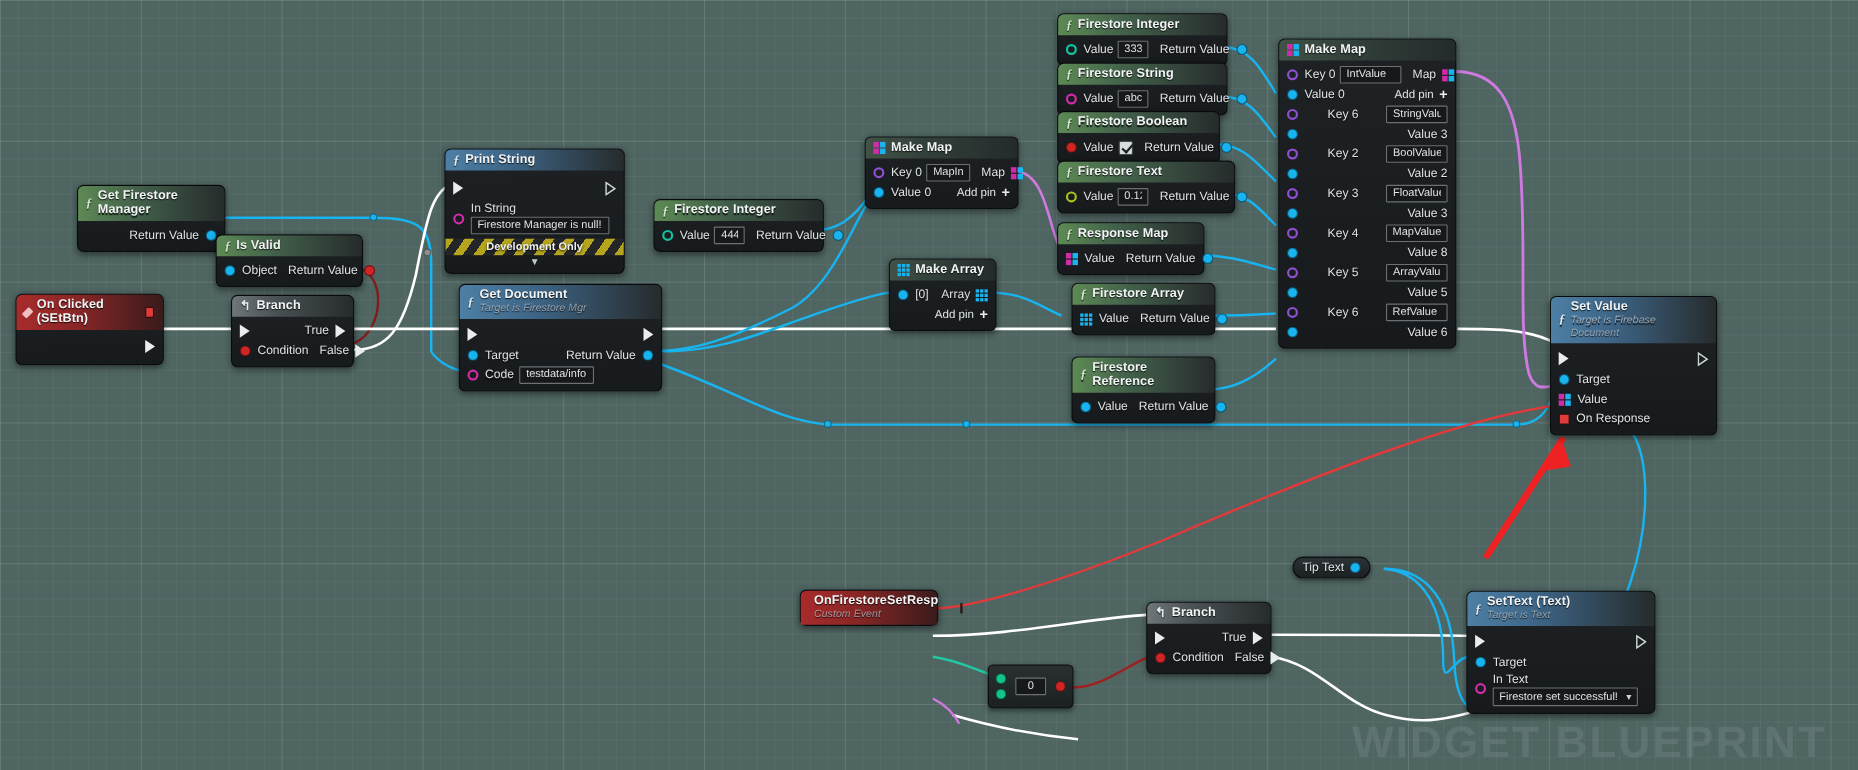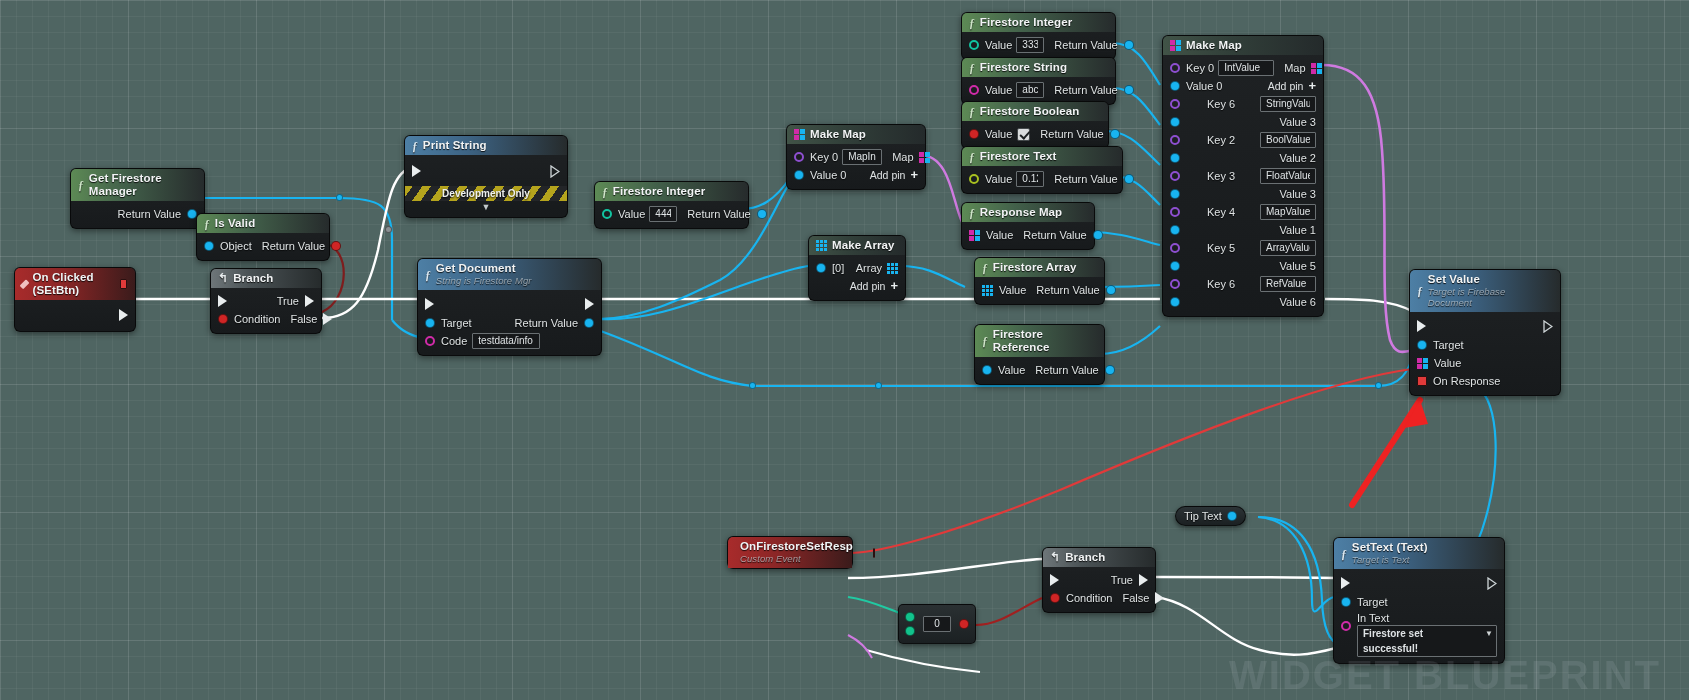--- a/index.html
+++ b/index.html
@@ -185,21 +185,20 @@
   }
 
   .combo {
     display: flex; align-items: flex-start;
     background: #16181a;
     border: 1px solid #6a7073;
     font-size: 10px; color: #dfe3e5;
     padding: 0 3px 0 5px;
     min-height: 15px; line-height: 15px;
     border-radius: 1px;
-    font-weight: bold;
   }
   .combo .caret { margin-left: 6px; font-size: 8px; color: #cfd4d6; }
 
   .watermark {
     position: absolute;
     right: 28px; bottom: 2px;
     font-size: 40px;
     font-weight: bold;
     letter-spacing: 2px;
     color: rgba(235,240,242,0.10);
@@ -316,21 +315,21 @@
       <div class="row split">
         <span class="pin solid c-blue pin-l"></span>
         <span class="lbl">Object</span>
         <span class="spacer"></span>
         <span class="lbl">Return Value</span>
         <span class="pin solid c-red pin-r"></span>
       </div>
     </div>
   </div>
 
-  <div class="node" style="left:14px; top:267px; width:122px;">
+  <div class="node" style="left:14px; top:267px; width:135px;">
     <div class="hdr hdr-event">
       <span style="display:inline-block;width:9px;height:9px;background:#f0c0c0;transform:rotate(45deg);border-radius:1px;"></span>
       <span class="ttl-wrap">
           <span>On Clicked (SEtBtn)</span>
         </span>
       <span class="spacer"></span>
       <span style="width:10px;height:10px;background:#e03a3a;border:1px solid #2a1010;border-radius:1px;"></span>
     </div>
     <div class="body">
       <div class="row split" style="min-height:22px;">
@@ -374,31 +373,38 @@
     <div class="body">
       <div class="row split" style="min-height:24px;">
         <span class="exec"></span>
         <span class="spacer"></span>
         <span class="exec-outline">
           <svg width="10" height="13" viewBox="0 0 10 13">
               <path d="M1,1 L9,6.5 L1,12 Z" fill="none" stroke="#cfd6d8" stroke-width="1.3"></path>
             </svg>
         </span>
       </div>
+      <div class="row" style="align-items:flex-start;">
+        <span class="pin hollow c-pink pin-l" style="margin-top:10px;"></span>
+        <span style="display:flex;flex-direction:column;gap:1px;">
+          <span class="lbl">In String</span>
+          <input class="val wide" style="width: 126px; font-family: &quot;Liberation Sans&quot;, sans-serif;" value="Firestore Manager is null!">
+        </span>
+      </div>
       <div class="devonly">Development Only</div>
       <div class="collapse">▼</div>
     </div>
   </div>
 
   <div class="node" style="left:417px; top:258px; width:185px;">
     <div class="hdr hdr-blue">
       <span style="font-style:italic;font-family:'Liberation Serif',serif;color:#dbe9f2;">ƒ</span>
       <span class="ttl-wrap">
         <span>Get Document</span>
-        <span class="sub">String is Firestore Mgr</span>
+        <span class="sub">Target is Firestore Mgr</span>
       </span>
     </div>
     <div class="body">
       <div class="row split" style="min-height:20px;">
         <span class="exec"></span>
         <span class="spacer"></span>
         <span class="exec"></span>
       </div>
       <div class="row split">
         <span class="pin solid c-blue pin-l"></span>
@@ -718,21 +724,21 @@
           <span class="pin solid c-blue pin-l"></span>
           <span class="lbl">Value 3</span>
         </div>
         <div class="row split">
           <span class="pin hollow c-purple pin-l"></span>
           <span class="lbl">Key 4</span>
           <input class="val" style="margin-left: 4px; width: 56px; font-family: &quot;Liberation Sans&quot;, sans-serif;" value="MapValue">
         </div>
         <div class="row split">
           <span class="pin solid c-blue pin-l"></span>
-          <span class="lbl">Value 1</span>
+          <span class="lbl">Value 8</span>
         </div>
         <div class="row split">
           <span class="pin hollow c-purple pin-l"></span>
           <span class="lbl">Key 5</span>
           <input class="val" style="margin-left: 4px; width: 56px; font-family: &quot;Liberation Sans&quot;, sans-serif;" value="ArrayValue">
         </div>
         <div class="row split">
           <span class="pin solid c-blue pin-l"></span>
           <span class="lbl">Value 5</span>
         </div>

